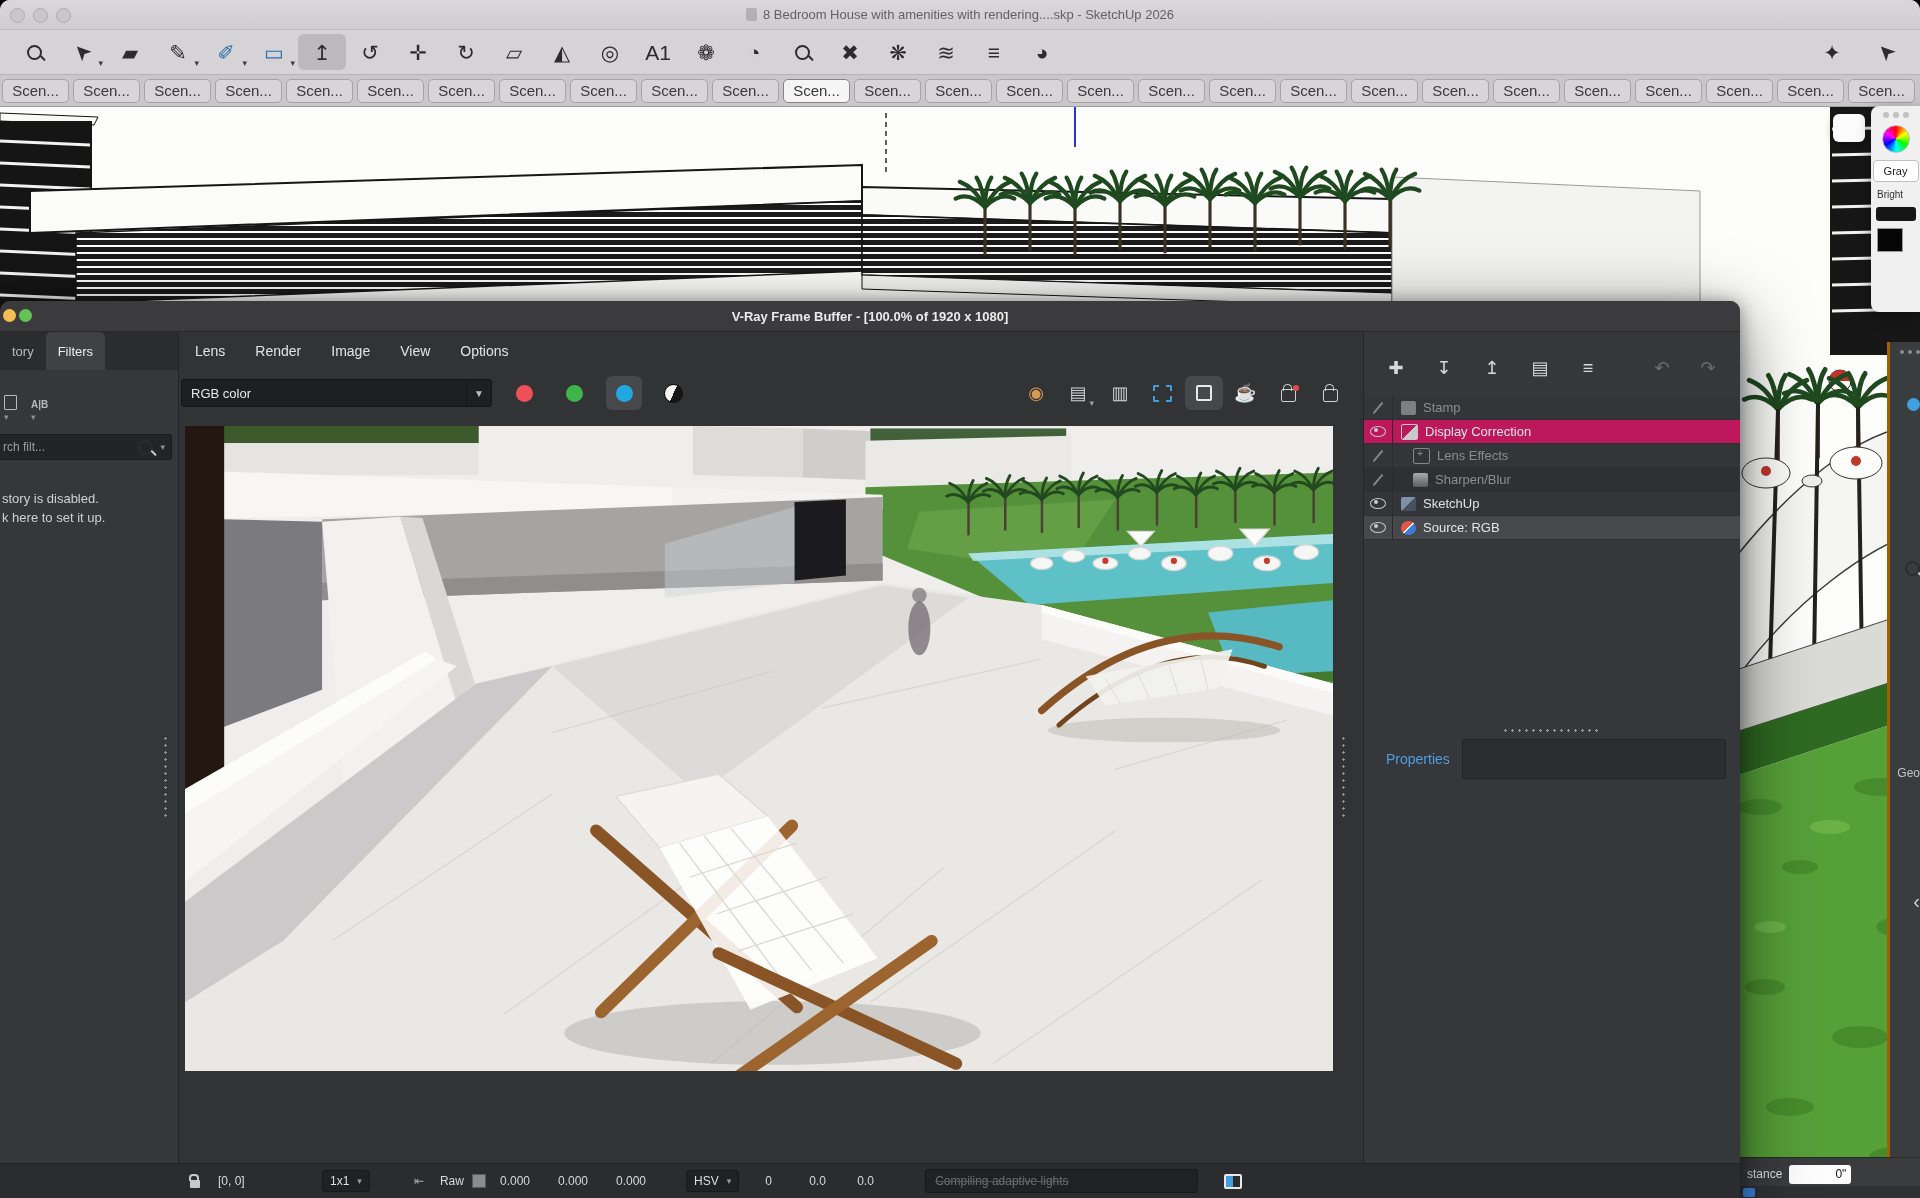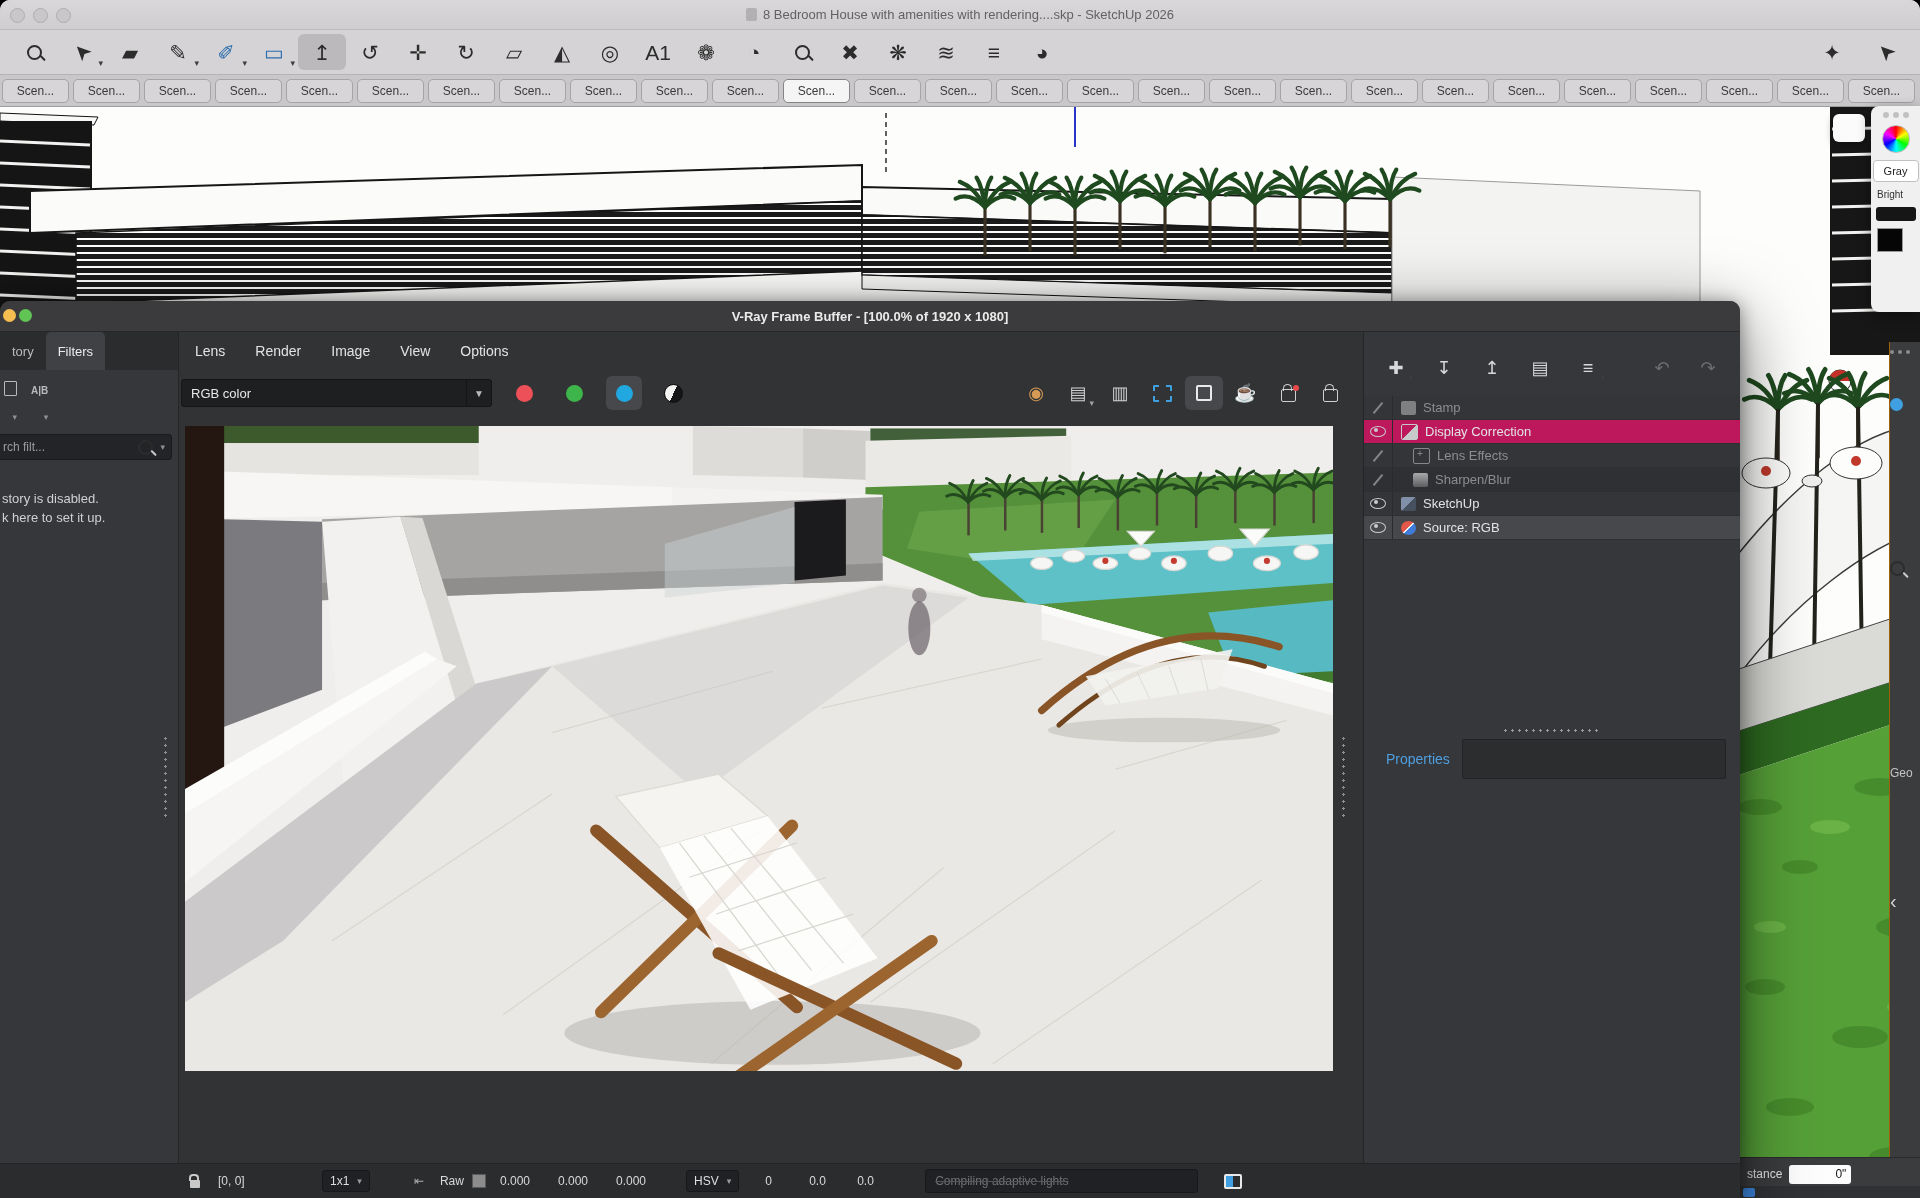--- a/index.html
+++ b/index.html
@@ -36,21 +36,21 @@
   .ci-lock::before{content:'';position:absolute;width:6px;height:5px;border:2px solid #c9c9c9;border-bottom:none;border-radius:4px 4px 0 0;top:-6px;left:-1px}
   .ci-page{width:11px;height:13px;border:1.6px solid #b8b9bb;border-radius:1px}
   .eye{width:14px;height:9px;border:1.6px solid #c9cacd;border-radius:50%;position:relative;display:inline-block}
   .eye::after{content:'';position:absolute;width:4px;height:4px;border-radius:50%;background:#c9cacd;left:3px;top:1.2px}
   .noeye{width:12px;height:12px;position:relative;display:inline-block}
   .noeye::after{content:'';position:absolute;left:5px;top:-1px;width:2px;height:14px;background:#85868a;transform:rotate(40deg)}
 
   
   .scene-tabs{height:31px;background:#c9c7c9;display:flex;align-items:center;overflow:hidden;border-bottom:1px solid #9f9d9f}
   .scene-tab{flex:0 0 auto;width:65px;height:22px;margin:0 2px;background:#d7d5d7;border:1px solid #a5a3a5;border-radius:5px;
-    font-size:12px;color:#3a3a3a;display:flex;align-items:center;justify-content:center}
+    font-size:15px;color:#3a3a3a;display:flex;align-items:center;justify-content:center}
   .scene-tab.active{background:#f6f5f6;border-color:#868486}
 
   
   .viewport{position:relative;height:1094px;background:#fdfdfc;overflow:hidden}
   .viewport svg{position:absolute;inset:0}
 
   
   .vfb-window{position:absolute;left:0;top:301px;width:1740px;height:897px;background:#323335;border-radius:10px 10px 0 0;
     box-shadow:0 18px 70px rgba(0,0,0,.55), 0 2px 18px rgba(0,0,0,.4);z-index:20;overflow:hidden}
   .vfb-titlebar{height:30px;background:#3b3b3d;position:relative;display:flex;align-items:center;overflow:hidden;border-bottom:1px solid #28282a}
@@ -59,21 +59,21 @@
   .vfb-tl.green{left:19px;background:#61c455}
   .vfb-title{margin:4px auto;font-size:13px;font-weight:bold;color:#ebebeb}
   .vfb-body{display:flex;height:867px;position:relative}
 
   
   .vfb-left{width:178px;background:#36373a;border-right:1px solid #242527;display:flex;flex-direction:column;flex:0 0 auto}
   .hp-tabs{display:flex;height:38px;background:#2b2c2e;align-items:stretch}
   .hp-tab{display:flex;align-items:center;justify-content:center;font-size:13px;color:#b9babc;padding:0 12px}
   .hp-tab.active{background:#404144;color:#ececee;border-radius:5px 5px 0 0}
   .hp-icons{display:flex;align-items:flex-end;gap:14px;margin:26px 0 0 4px;height:26px}
-  .hp-icons .stack{display:flex;flex-direction:column;align-items:flex-end;gap:16px;color:#b8b9bb}
+  .hp-icons .stack{display:flex;flex-direction:column;align-items:flex-start;gap:2px;color:#b8b9bb}
   .hp-icons .caret{font-size:9px;color:#8f9092}
   .ab-label{font-size:10px;font-weight:bold;color:#b8b9bb}
   .hp-search{margin:12px 6px 0 -4px;height:24px;background:#232427;border:1px solid #1a1b1d;border-radius:3px;display:flex;align-items:center;padding:0 6px;gap:7px;color:#9b9c9e;font-size:12px;overflow:hidden}
   .hp-search .txt{flex:1;white-space:nowrap;overflow:hidden}
   .hp-search .caret{font-size:9px;color:#8f9092}
   .hp-msg{margin:30px 0 0 2px;font-size:13px;line-height:1.45;color:#d0d1d3}
 
   
   .vfb-main{flex:1;display:flex;flex-direction:column;min-width:0;position:relative}
   .vfb-menubar{height:38px;display:flex;align-items:center;padding-left:16px;gap:30px;font-size:14px;color:#e2e3e5}
@@ -146,22 +146,22 @@
   .mini-card{position:absolute;right:55px;top:114px;width:32px;height:28px;background:#fbfbfb;border-radius:6px;box-shadow:0 2px 8px rgba(0,0,0,.35);z-index:15}
   .color-panel{position:absolute;right:0;top:106px;width:49px;height:200px;background:#f1f0f1;border-radius:8px 0 0 8px;
     box-shadow:0 4px 14px rgba(0,0,0,.4);z-index:15;display:flex;flex-direction:column;align-items:center;padding-top:6px;gap:7px}
   .dots{display:flex;gap:4px}
   .dots i{width:6px;height:6px;border-radius:50%;background:#c2c0c2;display:inline-block}
   .wheel{width:26px;height:26px;border-radius:50%;background:conic-gradient(#f00,#ff0,#0f0,#0ff,#00f,#f0f,#f00);border:1px solid #bbb}
   .gray-pill{width:44px;height:20px;background:#fff;border:1px solid #c0c0c0;border-radius:4px;font-size:11px;color:#222;display:flex;align-items:center;justify-content:center}
   .bright-lbl{font-size:10px;color:#333;align-self:flex-start;margin-left:6px}
   .b-slider{width:40px;height:14px;background:#161616;border-radius:3px}
   .b-swatch{width:24px;height:22px;background:#060606;border:1px solid #9a9a9a;align-self:flex-start;margin-left:6px}
-  .side-tray{position:absolute;right:0;top:342px;bottom:41px;width:30px;background:#3b3c3e;border-left:1px solid #a16207;z-index:15;
-    display:flex;flex-direction:column;align-items:flex-start;padding-top:8px;color:#c3c4c6}
+  .side-tray{position:absolute;right:0;top:342px;bottom:41px;width:30px;background:#3b3c3e;border-left:3px solid #a16207;z-index:15;
+    display:flex;flex-direction:column;align-items:flex-end;padding-top:8px;color:#c3c4c6}
   .side-tray .dots i{width:4px;height:4px;background:#8a8b8d}
   .tray-blue{width:13px;height:13px;border-radius:50%;background:var(--region-blue,#3f9fe0);margin-top:44px}
   .tray-mag{margin-top:150px}
   .tray-geo{margin-top:190px;font-size:12px;color:#c3c4c6}
   .tray-collapse{margin-top:110px;font-size:20px;color:#d2d3d5}
   .measure-bar{position:absolute;right:0;top:1157px;width:181px;height:29px;background:#3b3c3e;border-top:1px solid #2a2b2d;
     display:flex;align-items:center;gap:7px;padding:16px 8px;z-index:15;font-size:12px;color:#e0e1e3;box-sizing:border-box}
   .measure-input{width:52px;height:19px;background:#fdfdfd;border-radius:3px;color:#111;font-size:12px;display:flex;align-items:center;justify-content:flex-end;padding:0 5px}
   .br-strip{position:absolute;right:0;top:1186px;width:181px;height:12px;background:#303134;z-index:15}
   .br-chip{position:absolute;left:4px;top:2px;width:12px;height:9px;background:#3b82d8;border-radius:2px}

